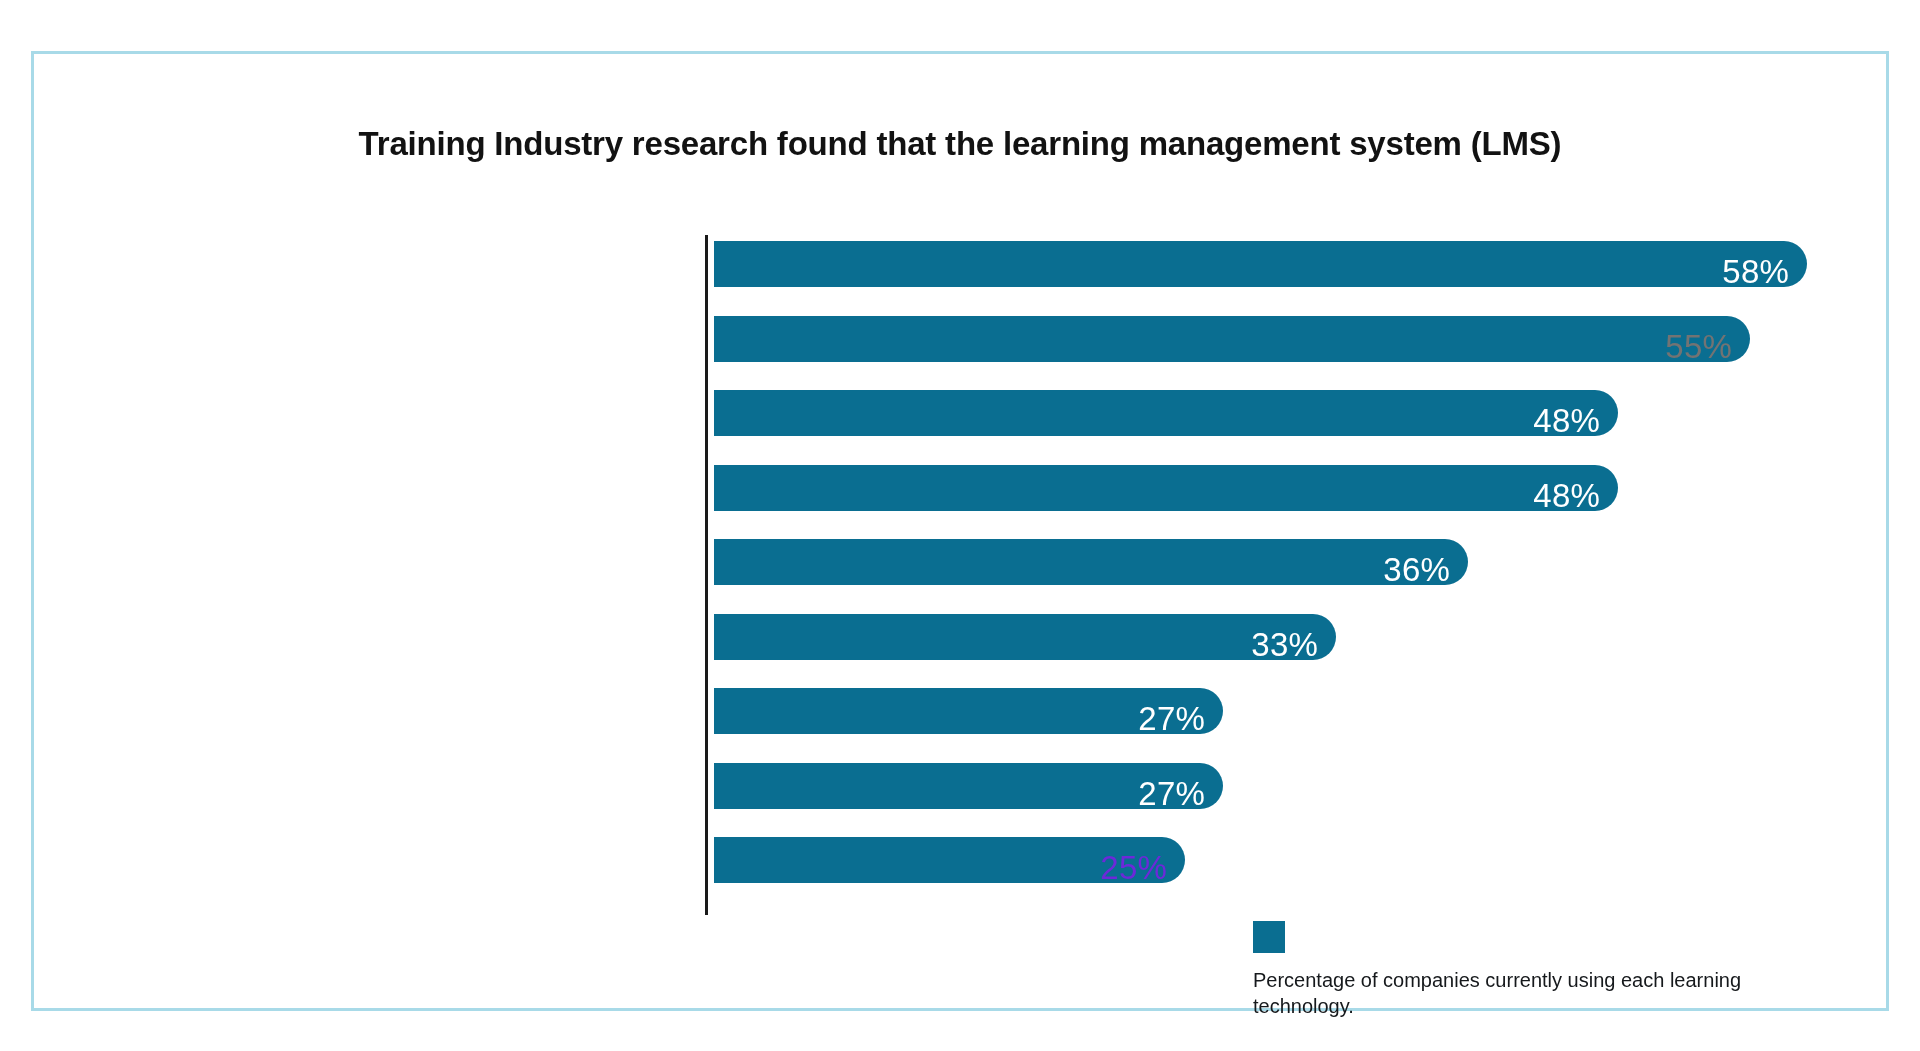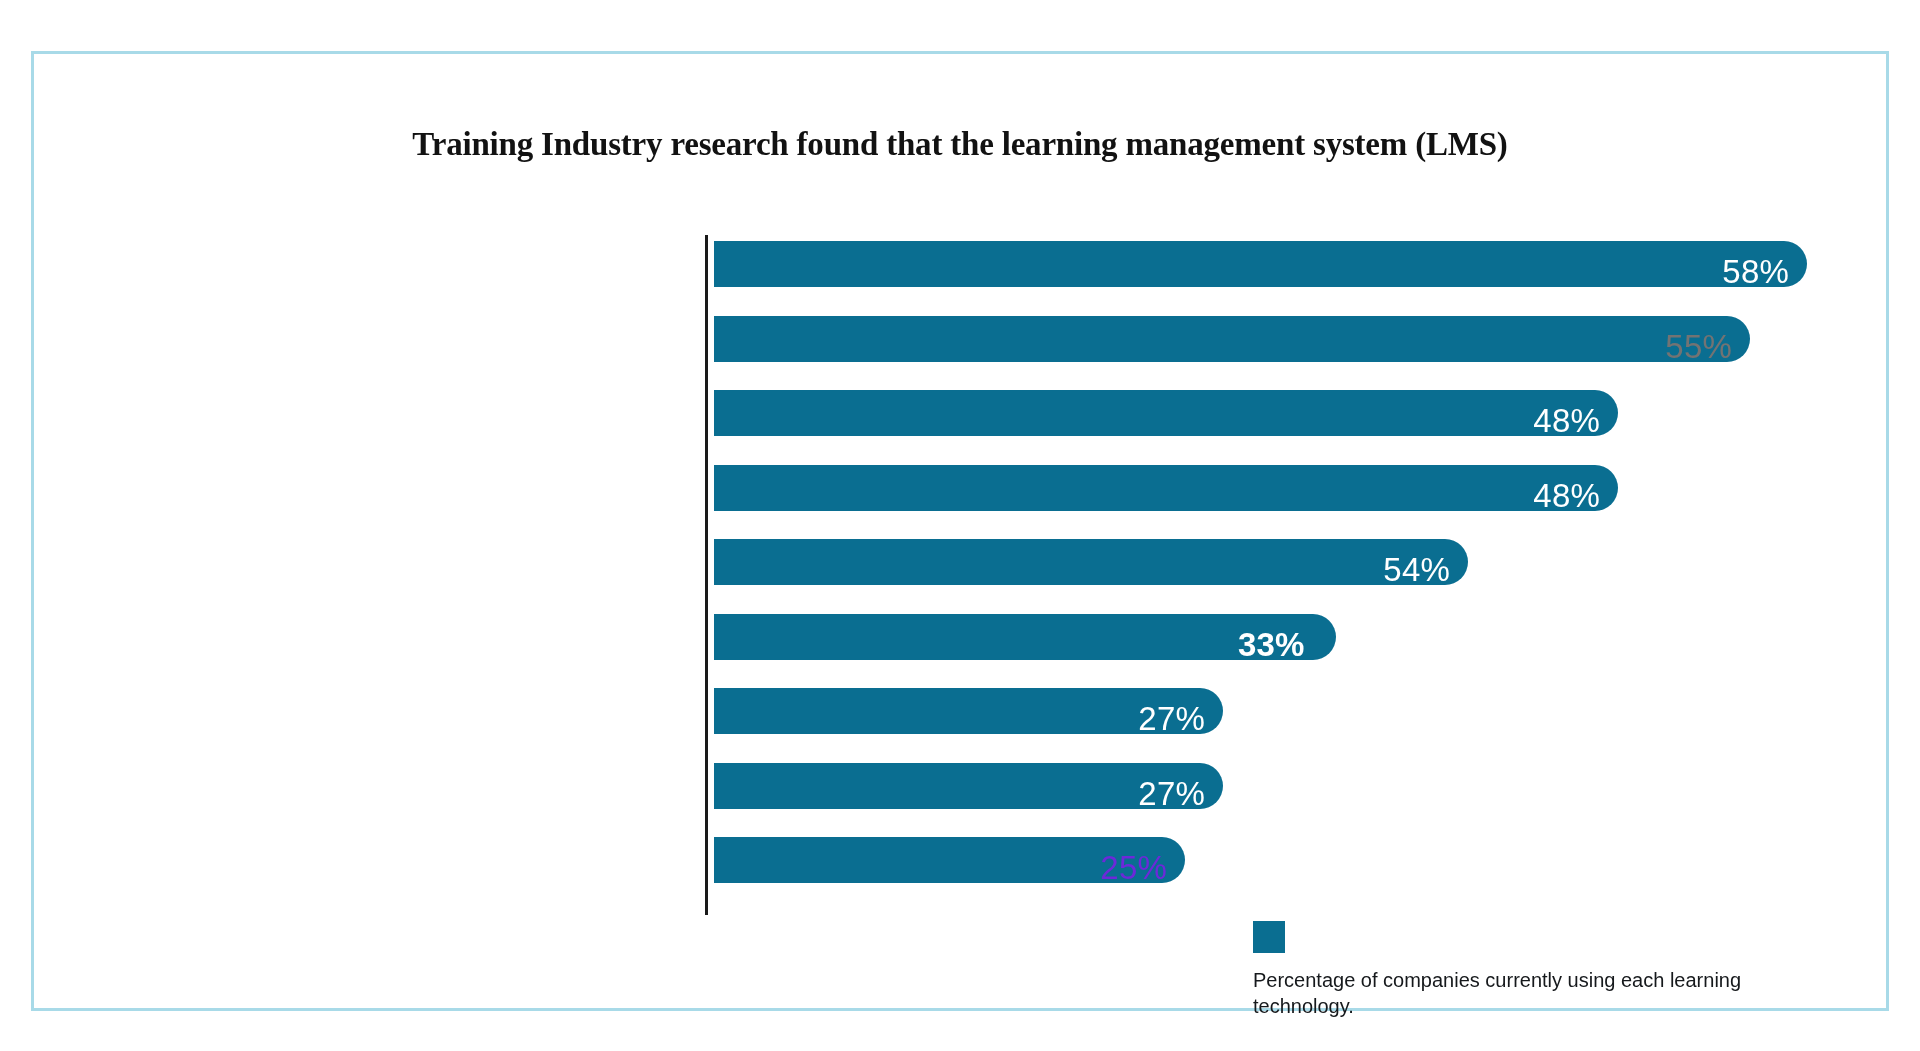--- a/index.html
+++ b/index.html
@@ -31,21 +31,21 @@
     background: transparent;
   }
 
   
   #title {
     position: absolute;
     left: 160px;
     top: 78px;
     width: 1600px;
     text-align: center;
-    font-family: Liberation Serif, serif;
+    font-family: Liberation Sans, sans-serif;
     font-weight: 700;
     font-size: 33px;
     line-height: 44px;
     letter-spacing: -0.2px;
     color: #121212;
     white-space: pre-line;
   }
   #title .tline { display: block; }
 
   
@@ -143,25 +143,25 @@
         <div class="row" style="top: 390px;">
           <div class="bar" title="Performance management system 48%" style="width: 904px; background: rgb(10, 110, 145);"></div>
           <div class="bar-value" style="left: 1520px; width: 80px; text-align: right; color: rgb(255, 255, 255);">48%</div>
         </div>
         <div class="row" style="top: 465px;">
           <div class="bar" title="Training delivery platform 48%" style="width: 904px; background: rgb(10, 110, 145);"></div>
           <div class="bar-value" style="left: 1520px; width: 80px; text-align: right; color: rgb(255, 255, 255);">48%</div>
         </div>
         <div class="row" style="top: 539px;">
           <div class="bar" title="Social/collaboration tools 40%" style="width: 754px; background: rgb(10, 110, 145);"></div>
-          <div class="bar-value" style="left: 1370px; width: 80px; text-align: right; color: rgb(255, 255, 255);">54%</div>
+          <div class="bar-value" style="left: 1370px; width: 80px; text-align: right; color: rgb(255, 255, 255);">36%</div>
         </div>
         <div class="row" style="top: 614px;">
           <div class="bar" title="Learning experience platform (LXP) 33%" style="width: 622px; background: rgb(10, 110, 145);"></div>
-          <div class="bar-value" style="left: 1238px; width: 80px; color: rgb(255, 255, 255); font-weight: bold;">33%</div>
+          <div class="bar-value" style="left: 1238px; width: 80px; text-align: right; color: rgb(255, 255, 255);">33%</div>
         </div>
         <div class="row" style="top: 688px;">
           <div class="bar" title="Learning record store (LRS) 27%" style="width: 509px; background: rgb(10, 110, 145);"></div>
           <div class="bar-value" style="left: 1125px; width: 80px; text-align: right; color: rgb(255, 255, 255);">27%</div>
         </div>
         <div class="row" style="top: 763px;">
           <div class="bar" title="Virtual/augmented reality platform (VR/AR) 27%" style="width: 509px; background: rgb(10, 110, 145);"></div>
           <div class="bar-value" style="left: 1125px; width: 80px; text-align: right; color: rgb(255, 255, 255);">27%</div>
         </div>
         <div class="row" style="top: 837px;">

